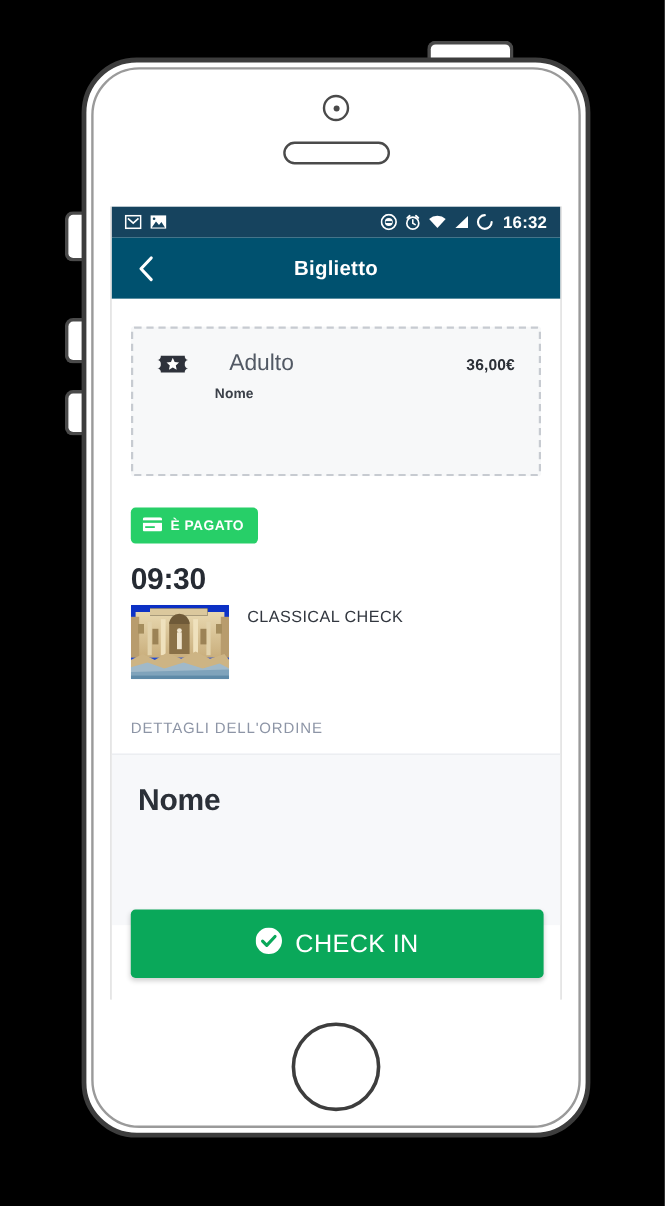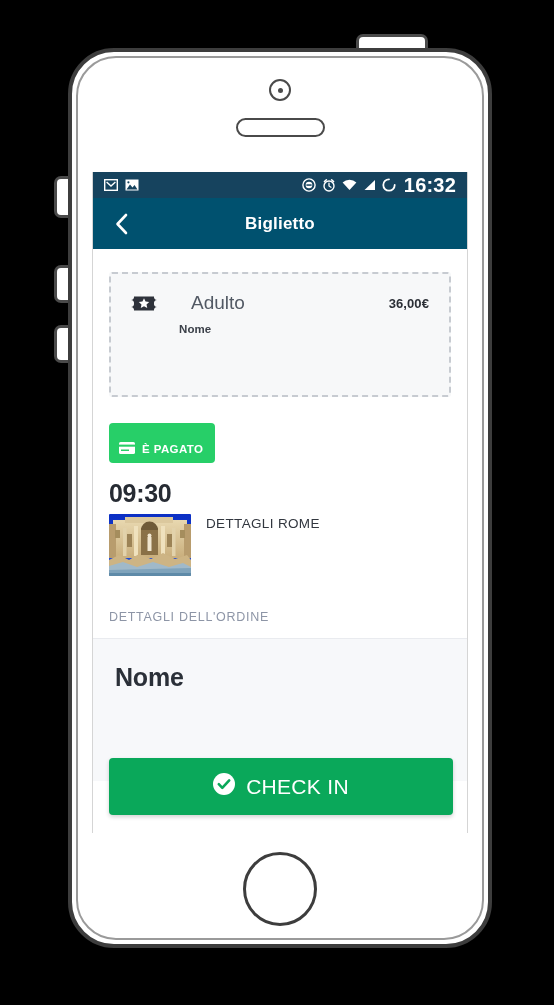--- a/index.html
+++ b/index.html
@@ -110,21 +110,21 @@
     background: #16435e;
     display: flex;
     align-items: center;
     padding: 0 11px;
     color: #ffffff;
     font-size: 12.5px;
     font-weight: bold;
   }
   .sb-left { display: flex; align-items: center; gap: 7px; }
   .sb-right { margin-left: auto; display: flex; align-items: center; gap: 6px; }
-  .sb-time { font-size: 20px; font-weight: bold; letter-spacing: .2px; margin-left: 2px; }
+  .sb-time { font-size: 14px; font-weight: bold; letter-spacing: .2px; margin-left: 2px; }
   .sb-icon { display: flex; align-items: center; }
 
   
   #app-bar {
     height: 51px;
     background: #00516f;
     display: flex;
     align-items: center;
     position: relative;
   }
@@ -192,21 +192,21 @@
 
   
   #paid-badge {
     margin: 26px 0 0 16px;
     display: inline-flex;
     align-items: center;
     gap: 7px;
     background: #27cf68;
     color: #ffffff;
     border-radius: 4px;
-    padding: 19px 12px 7px 10px;
+    padding: 8px 12px 7px 10px;
     font-size: 11.5px;
     font-weight: bold;
     letter-spacing: .4px;
     cursor: pointer;
   }
 
   
   #datetime-row {
     margin: 16px 0 0 16px;
     display: flex;
@@ -437,21 +437,21 @@
 
           <rect x="6" y="16" width="5" height="8" fill="#a58d5d"></rect>
           <rect x="71" y="16" width="5" height="8" fill="#a58d5d"></rect>
 
           <path d="M0 46 L10 41 L20 46 L30 40 L42 45 L54 39 L66 45 L78 41 L82 46 L82 62 L0 62 Z" fill="#cdb484"></path>
           <path d="M0 52 L14 48 L28 53 L44 48 L60 53 L74 49 L82 53 L82 62 L0 62 Z" fill="#a0b9c9"></path>
           <path d="M0 56 L82 54 L82 62 L0 62 Z" fill="#7fa3bb"></path>
           <rect x="0" y="59" width="82" height="3" fill="#5e8aa8"></rect>
         </svg>
       </span>
-      <span id="event-title">DETTAGLI ROME</span>
+      <span id="event-title">CLASSICAL CHECK</span>
     </div>
 
     
     <div id="order-section-label">DETTAGLI DELL'ORDINE</div>
 
     <div id="order-panel">
       <div id="order-name">Nome</div>
     </div>
 
     

